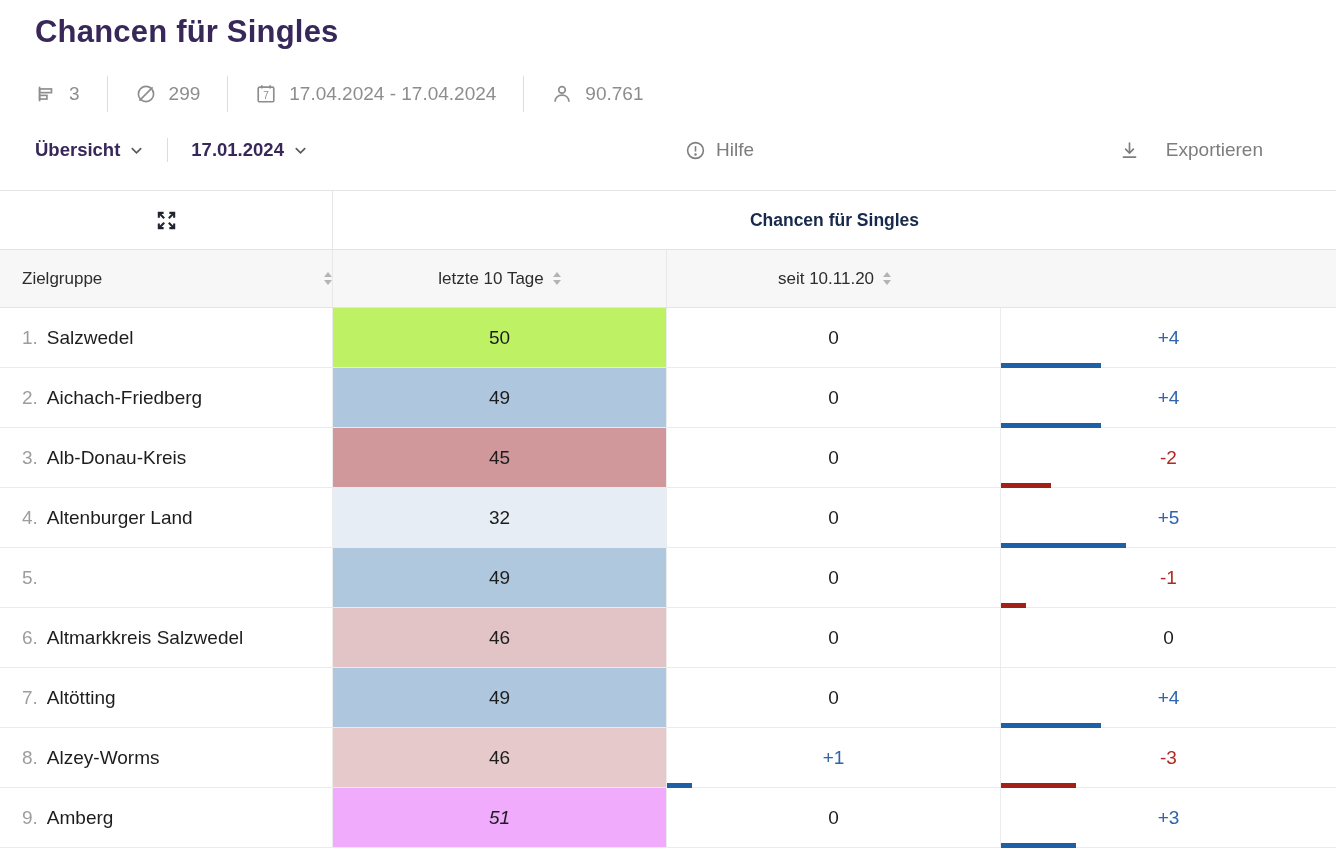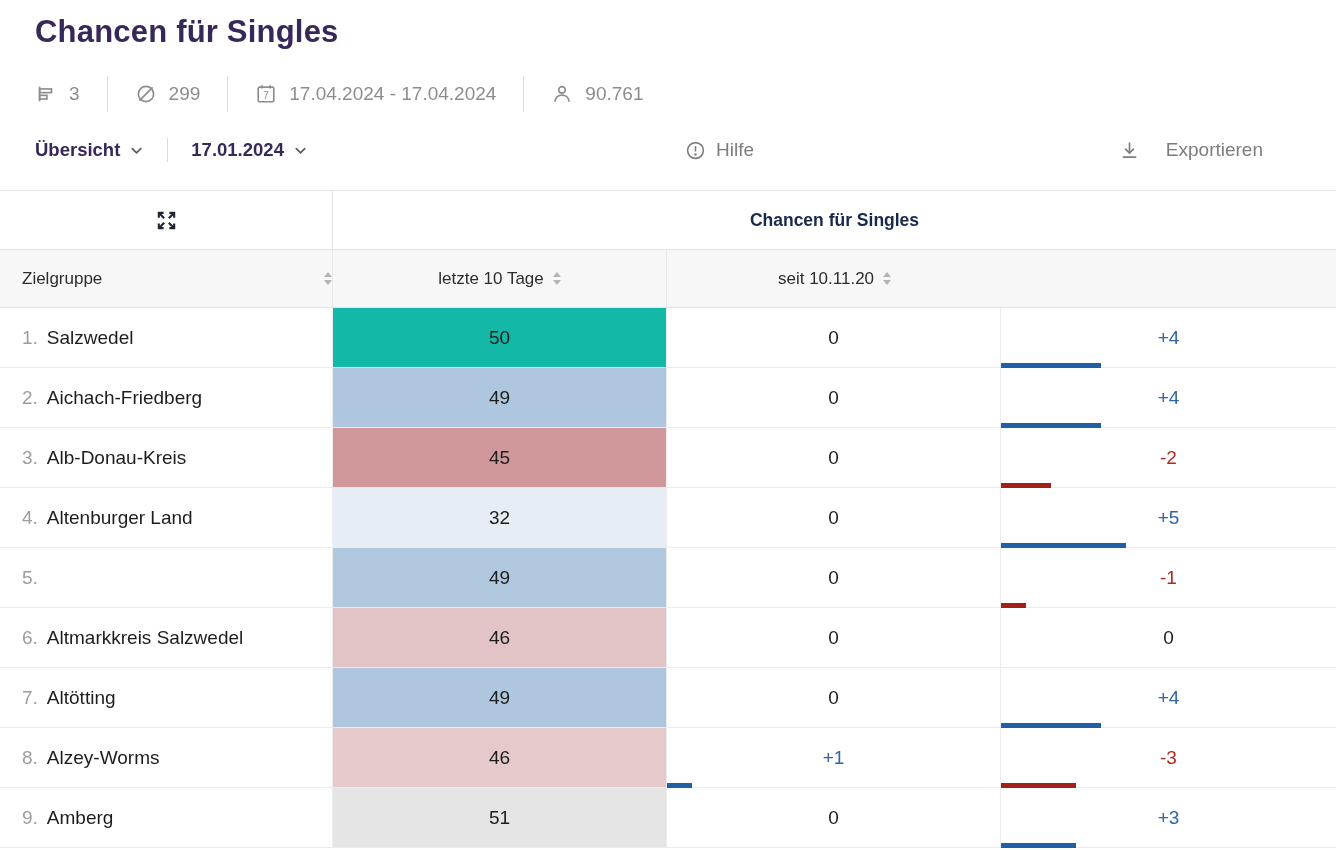--- a/index.html
+++ b/index.html
@@ -178,21 +178,21 @@
           </span>
       </div>
     </div>
 
     <div class="t-body">
   <div class="t-row">
     <div class="cell c-name w1">
       <span class="rank">1.</span>
       <span class="name">Salzwedel</span>
     </div>
-    <div class="cell c-index w2" style="background: #14b8a6;">
+    <div class="cell c-index w2" style="background: #bef264;">
       <span>50</span>
     </div>
     <div class="cell c-delta w3">
       <span class="delta-value" style="color: rgb(29, 29, 29);">0</span>
     </div>
     <div class="cell c-delta c-last w4">
       <span class="delta-value" style="color: rgb(46, 100, 171);">+4</span>
     <div class="delta-bar" style="width: 100px; background: rgb(31, 95, 165);"></div>
           </div>
   </div>
@@ -313,21 +313,21 @@
       <span class="delta-value" style="color: rgb(176, 42, 36);">-3</span>
     <div class="delta-bar" style="width: 75px; background: rgb(163, 32, 25);"></div>
           </div>
   </div>
 
   <div class="t-row">
     <div class="cell c-name w1">
       <span class="rank">9.</span>
       <span class="name">Amberg</span>
     </div>
-    <div class="cell c-index w2" style="background: #e5e5e5;">
+    <div class="cell c-index w2" style="background: #f0abfc; font-style: italic;">
       <span>51</span>
     </div>
     <div class="cell c-delta w3">
       <span class="delta-value" style="color: rgb(29, 29, 29);">0</span>
     </div>
     <div class="cell c-delta c-last w4">
       <span class="delta-value" style="color: rgb(46, 100, 171);">+3</span>
     <div class="delta-bar" style="width: 75px; background: rgb(31, 95, 165);"></div>
           </div>
   </div>

